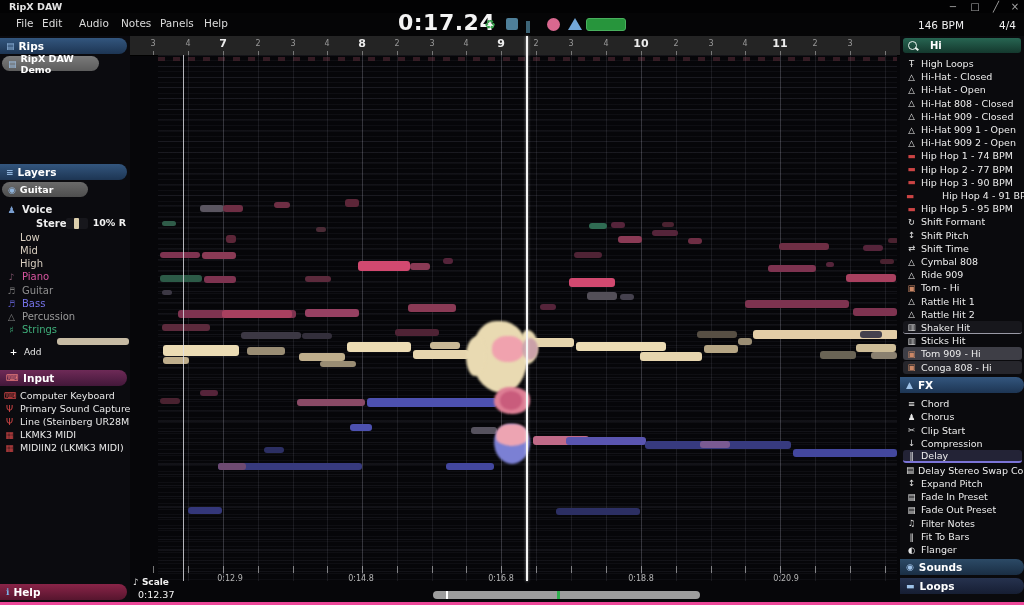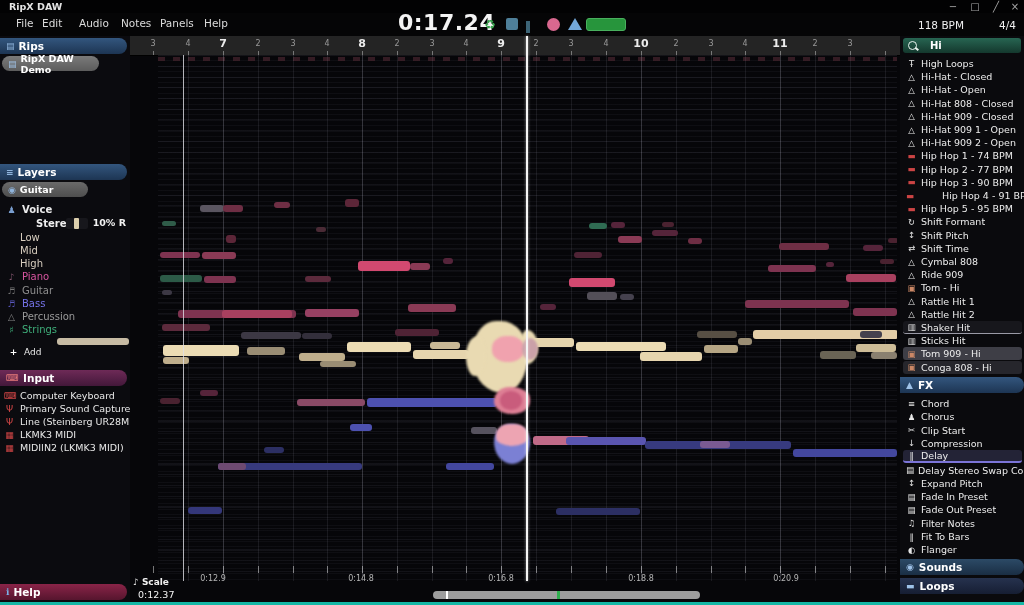--- a/index.html
+++ b/index.html
@@ -1,18 +1,18 @@
 <!DOCTYPE html>
 <html><head>
 <meta charset="utf-8">
 <style>
   html,body{margin:0;padding:0;background:#050506;}
   #stage{position:relative;width:1024px;height:605px;overflow:hidden;
          font-family:"DejaVu Sans","Liberation Sans",sans-serif;color:#e8e8e8;
-         background:#14b8a6;-webkit-font-smoothing:antialiased;}
+         background:#ec4899;-webkit-font-smoothing:antialiased;}
   
   #titlebar{position:absolute;left:0;top:0;width:1024px;height:13px;background:#020203;}
   #app-title{position:absolute;left:9px;top:1px;font-size:9.5px;font-weight:bold;color:#e3e3e3;}
   .winctrl{position:absolute;top:1px;font-size:10px;color:#a8a8a8;width:14px;text-align:center;cursor:default;}
   #menubar{position:absolute;left:0;top:13px;width:1024px;height:23px;background:#050506;}
   .menu-item{position:absolute;top:4px;font-size:10.5px;color:#dcdcdc;}
   #time-display{position:absolute;left:398px;top:-3px;font-size:22px;font-weight:bold;color:#f4f4f4;letter-spacing:.5px;}
   .tbtn{position:absolute;top:5px;}
   .sq{width:12px;height:12px;border-radius:2px;}
   .pausebars{width:12px;height:12px;}
@@ -114,21 +114,21 @@
       </div>
     <div id="time-display">0:17.24</div>
     <div id="transport">
         <div class="tbtn leaf" style="left: 484px; color: rgb(58, 165, 79);">♻</div>
         <div class="tbtn sq" style="left: 506px; background: rgb(78, 127, 153);"></div>
         <div class="tbtn pausebars" style="left: 526px;"><i style="background: rgb(61, 101, 119);"></i><i style="background: rgb(61, 101, 119);"></i></div>
         <div class="tbtn circ" style="left: 547px; background: rgb(217, 104, 143);"></div>
         <div class="tbtn tri" style="left: 568px;"></div>
         <div class="tbtn pill" style="left: 586px; background: rgb(39, 149, 60);"></div>
       </div>
-    <div id="bpm">118 BPM</div>
+    <div id="bpm">146 BPM</div>
     <div id="tsig">4/4</div>
   </div>
 
   <aside id="left">
       <div class="phdr" style="top: 2px; background: linear-gradient(rgb(51, 86, 126), rgb(29, 53, 83));">
         <span class="ic" style="color: rgb(143, 180, 220);">▤</span>
         <span>Rips</span>
       </div>
       <div class="gpill" style="top: 20px; left: 2px; width: 97px;">
         <span class="ic" style="color: rgb(159, 192, 228); font-size: 9px;">▤</span>
@@ -400,21 +400,21 @@
       <div class="btick" style="left: 441px; top: 530px;"></div>
       <div class="btick" style="left: 476px; top: 530px;"></div>
       <div class="btick" style="left: 511px; top: 530px;"></div>
       <div class="btick" style="left: 546px; top: 530px;"></div>
       <div class="btick" style="left: 581px; top: 530px;"></div>
       <div class="btick" style="left: 615px; top: 530px;"></div>
       <div class="btick" style="left: 650px; top: 530px;"></div>
       <div class="btick" style="left: 685px; top: 530px;"></div>
       <div class="btick" style="left: 720px; top: 530px;"></div>
       <div class="btick" style="left: 755px; top: 530px;"></div>
-      <div class="btime" style="left: 83px; top: 538px;">0:12.9</div>
+      <div class="btime" style="left: 100px; top: 538px;">0:12.9</div>
       <div class="btime" style="left: 231px; top: 538px;">0:14.8</div>
       <div class="btime" style="left: 371px; top: 538px;">0:16.8</div>
       <div class="btime" style="left: 511px; top: 538px;">0:18.8</div>
       <div class="btime" style="left: 656px; top: 538px;">0:20.9</div>
     </main>
 
   <aside id="right">
     <div id="searchbar">
       <span id="search-lens"></span>
       <span id="search-text">Hi</span>

